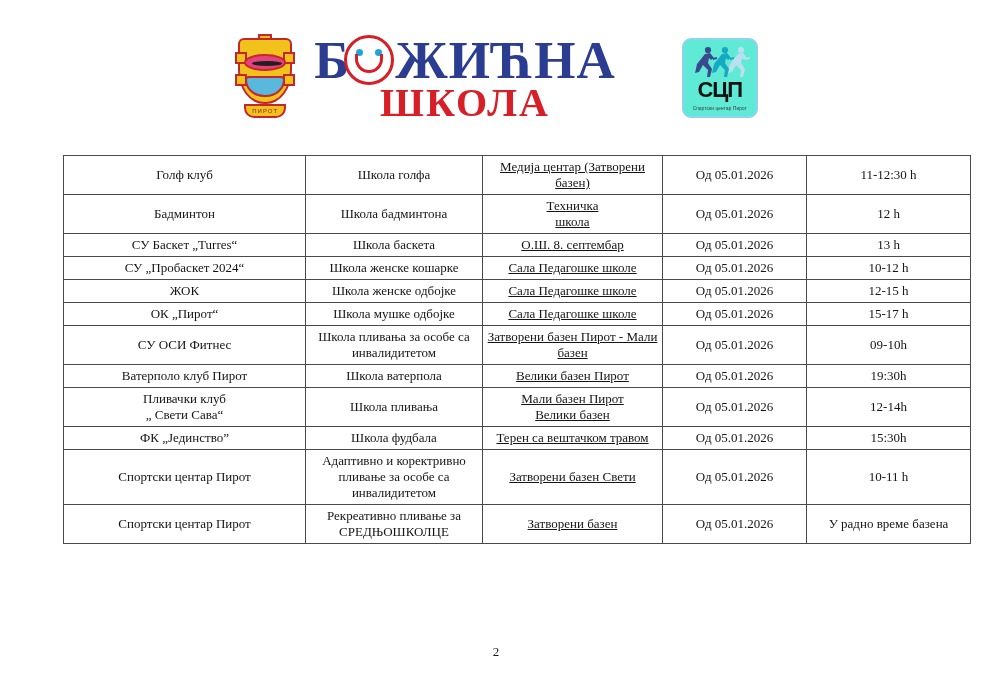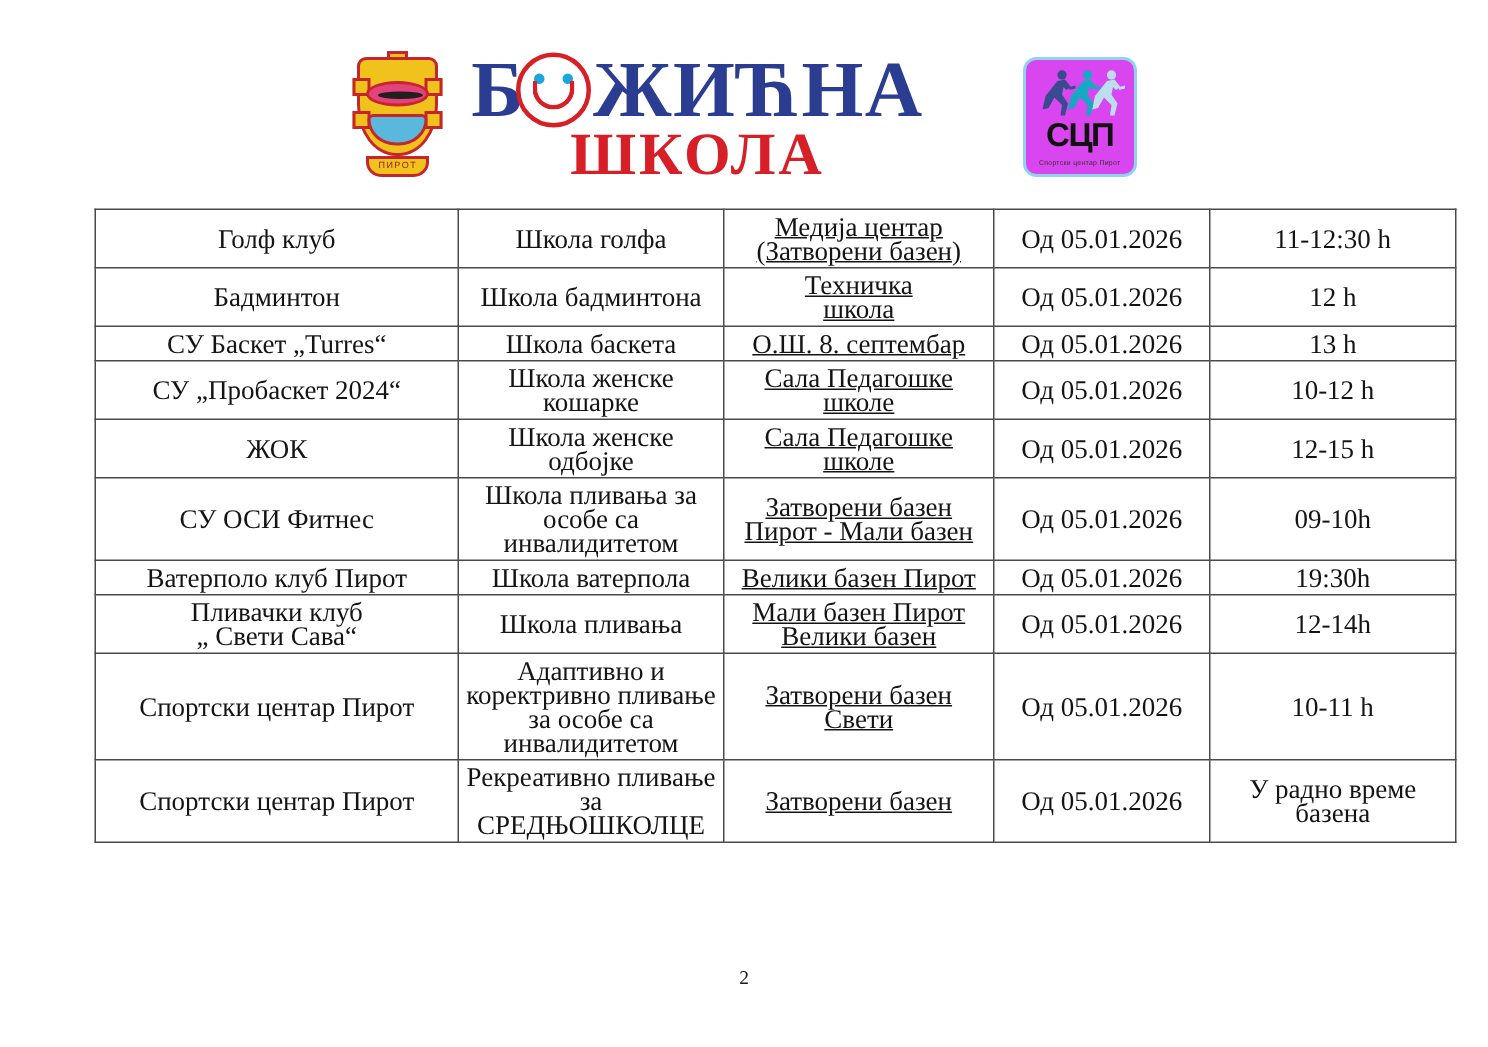--- a/index.html
+++ b/index.html
@@ -171,21 +171,21 @@
     margin-top: -4px;
   }
 
   
   .scp {
     flex: 0 0 auto;
     width: 72px;
     height: 76px;
     border: 2px solid #8fd3ef;
     border-radius: 9px;
-    background: #d946ef;
+    background: #5eead4;
     position: relative;
     overflow: hidden;
     margin-left: 48px;
   }
   .scp .runners {
     position: absolute;
     left: 5px;
     top: 5px;
     width: 62px;
     height: 34px;
@@ -219,21 +219,22 @@
   .table-wrap {
     position: absolute;
     left: 63px;
     top: 139px;
     width: 862px;
   }
   table.schedule {
     width: 862px;
     border-collapse: collapse;
     table-layout: fixed;
-    font-size: 18px;
+    font-size: 13px;
+    margin-top: 16px;
   }
   table.schedule td {
     border: 1px solid #4a4a4a;
     text-align: center;
     vertical-align: middle;
     padding: 3px 4px;
     line-height: 16px;
     font-family: "Liberation Serif", "DejaVu Serif", serif;
     color: #141414;
   }
@@ -352,20 +353,27 @@
         </tr>
 
         <tr>
           <td class="c0">ЖОК</td>
           <td class="c1">Школа женске одбојке</td>
           <td class="c2">Сала Педагошке школе</td>
           <td class="c3">Од 05.01.2026</td>
           <td class="c4">12-15 h</td>
         </tr>
 
+        <tr>
+          <td class="c0">ОК „Пирот“</td>
+          <td class="c1">Школа мушке одбојке</td>
+          <td class="c2">Сала Педагошке школе</td>
+          <td class="c3">Од 05.01.2026</td>
+          <td class="c4">15-17 h</td>
+        </tr>
 
 
         <tr>
           <td class="c0">СУ ОСИ Фитнес</td>
           <td class="c1">Школа пливања за особе са инвалидитетом</td>
           <td class="c2">Затворени базен Пирот - Мали базен</td>
           <td class="c3">Од 05.01.2026</td>
           <td class="c4">09-10h</td>
         </tr>
 
@@ -378,20 +386,27 @@
         </tr>
 
         <tr>
           <td class="c0">Пливачки клуб<br>„ Свети Сава“</td>
           <td class="c1">Школа пливања</td>
           <td class="c2">Мали  базен Пирот<br>Велики базен</td>
           <td class="c3">Од 05.01.2026</td>
           <td class="c4">12-14h</td>
         </tr>
 
+        <tr>
+          <td class="c0">ФК „Јединство”</td>
+          <td class="c1 v-top">Школа фудбала</td>
+          <td class="c2 v-bottom">Терен са вештачком травом</td>
+          <td class="c3 v-top">Од 05.01.2026</td>
+          <td class="c4 v-top">15:30h</td>
+        </tr>
 
         <tr>
           <td class="c0">Спортски центар Пирот</td>
           <td class="c1">Адаптивно и коректривно пливање за особе са инвалидитетом</td>
           <td class="c2">Затворени базен Свети</td>
           <td class="c3">Од 05.01.2026</td>
           <td class="c4">10-11 h</td>
         </tr>
 
         <tr>

